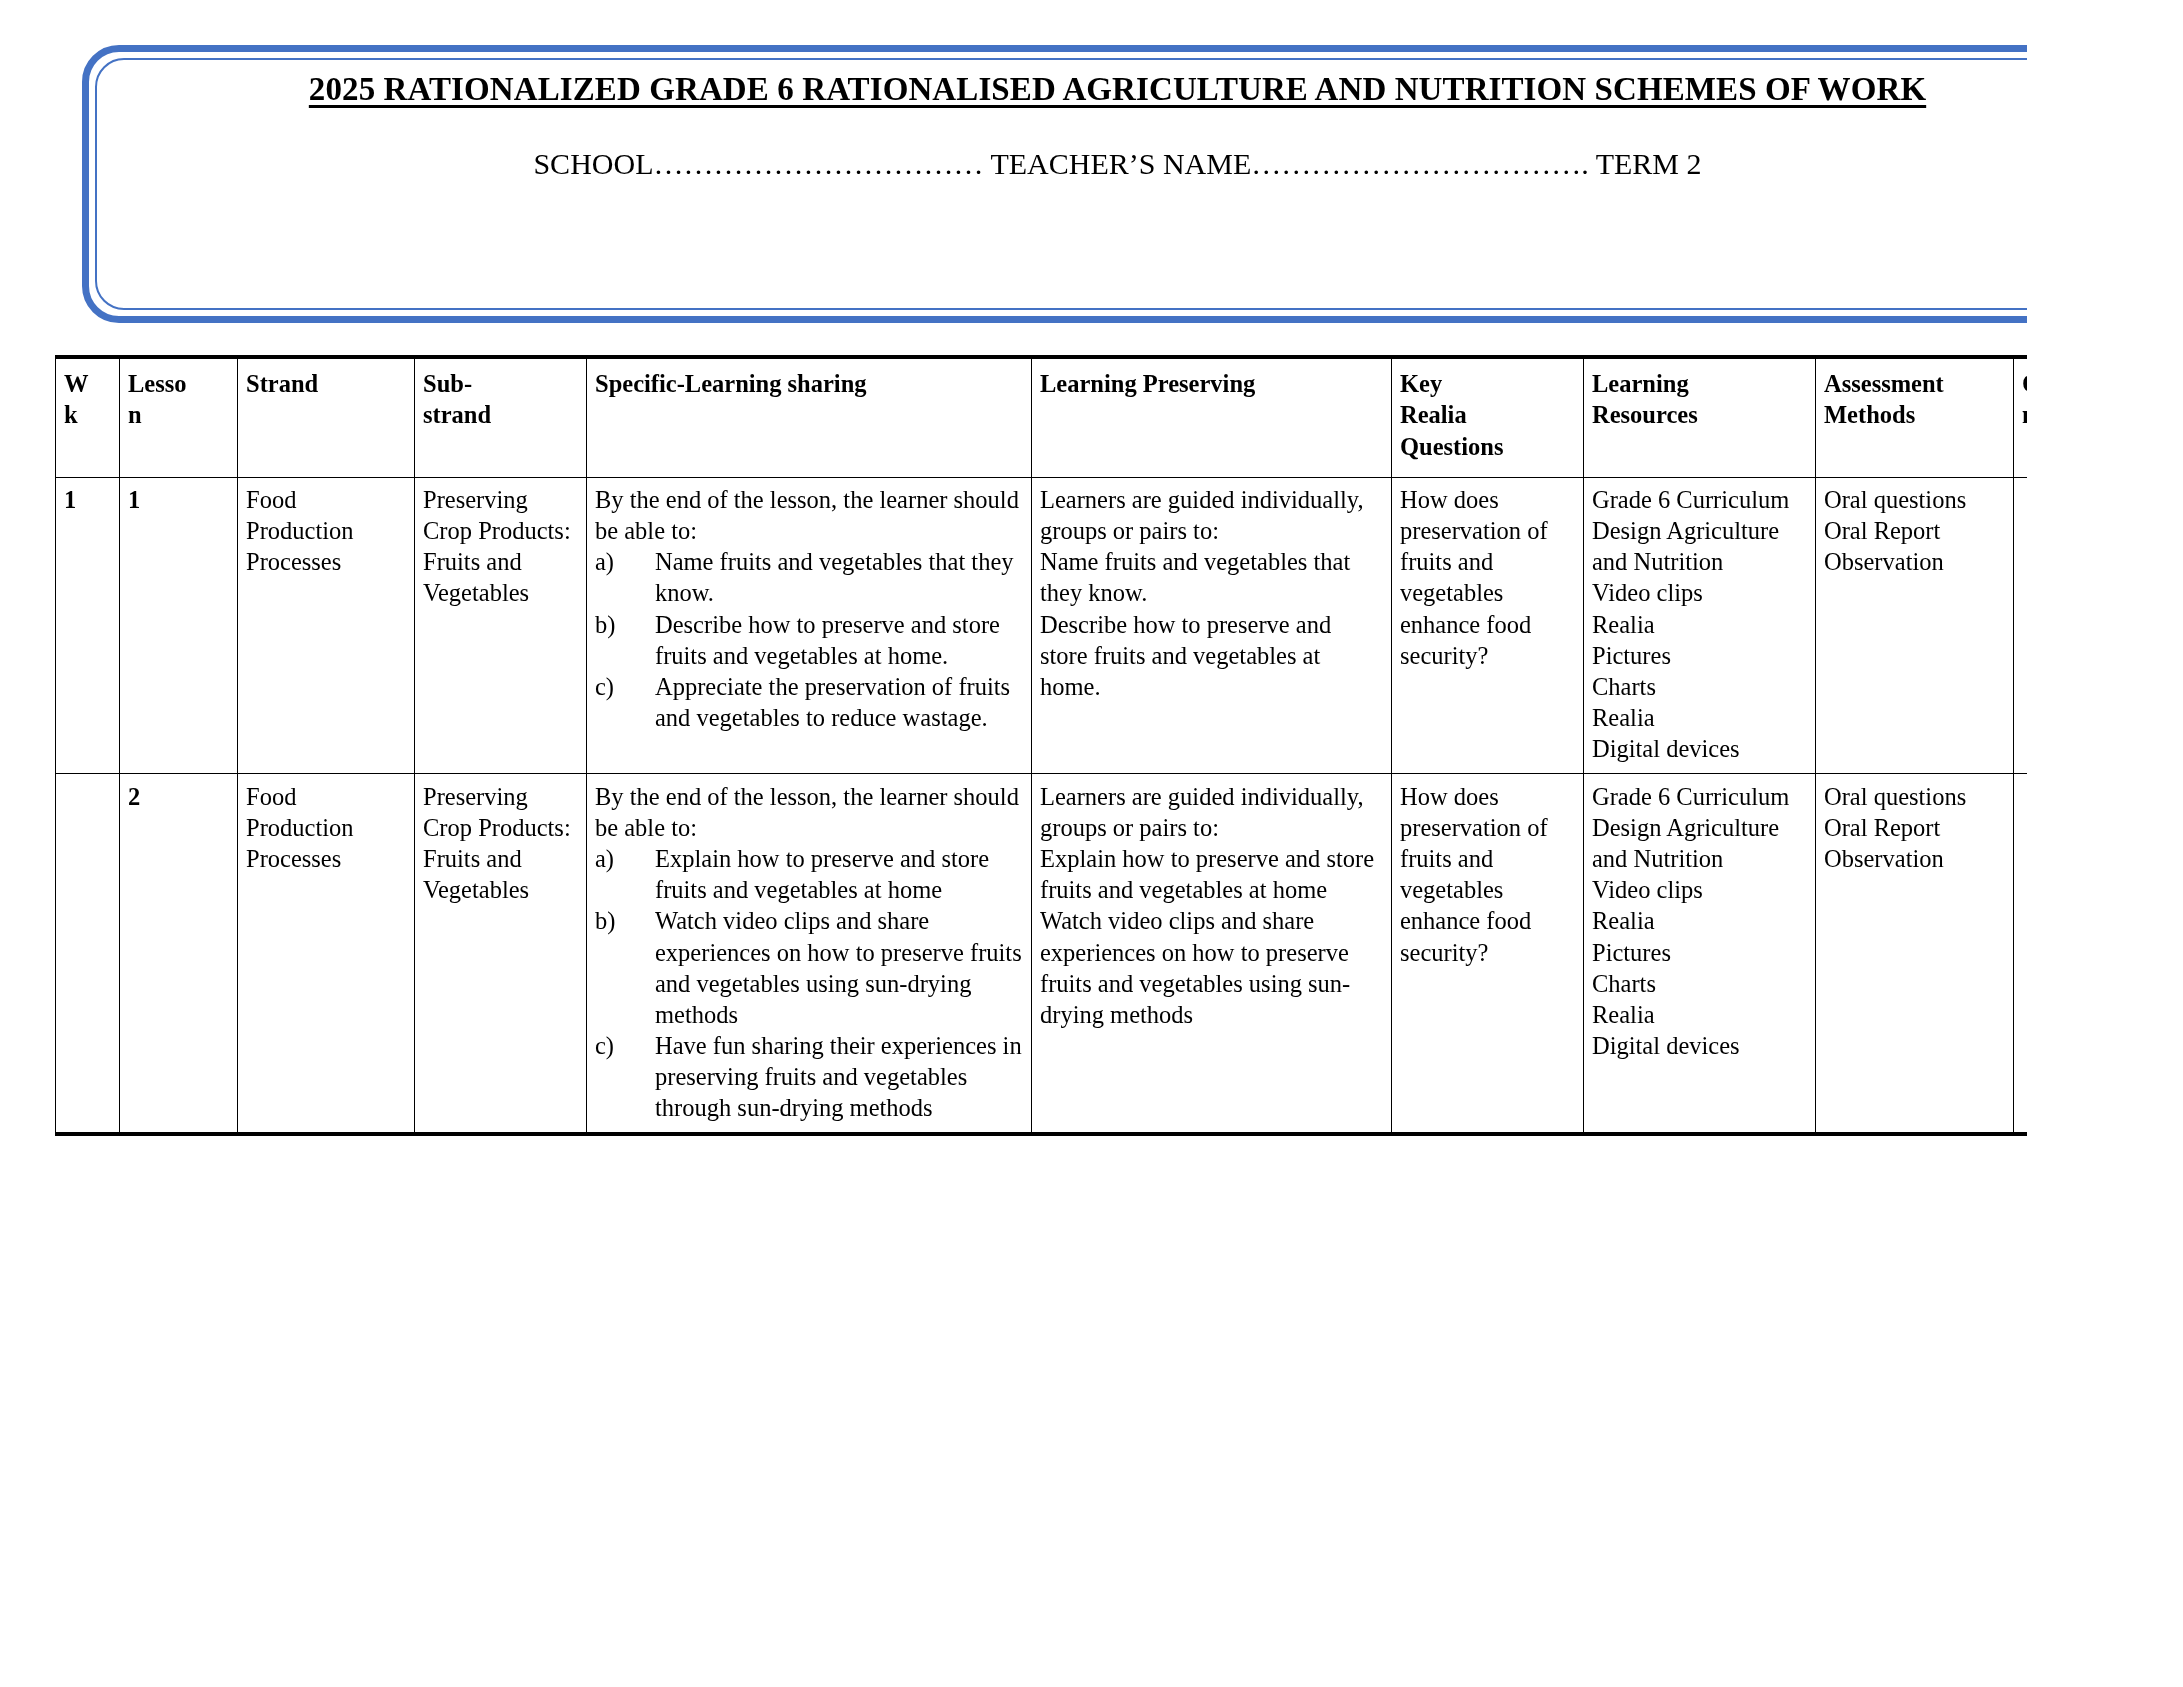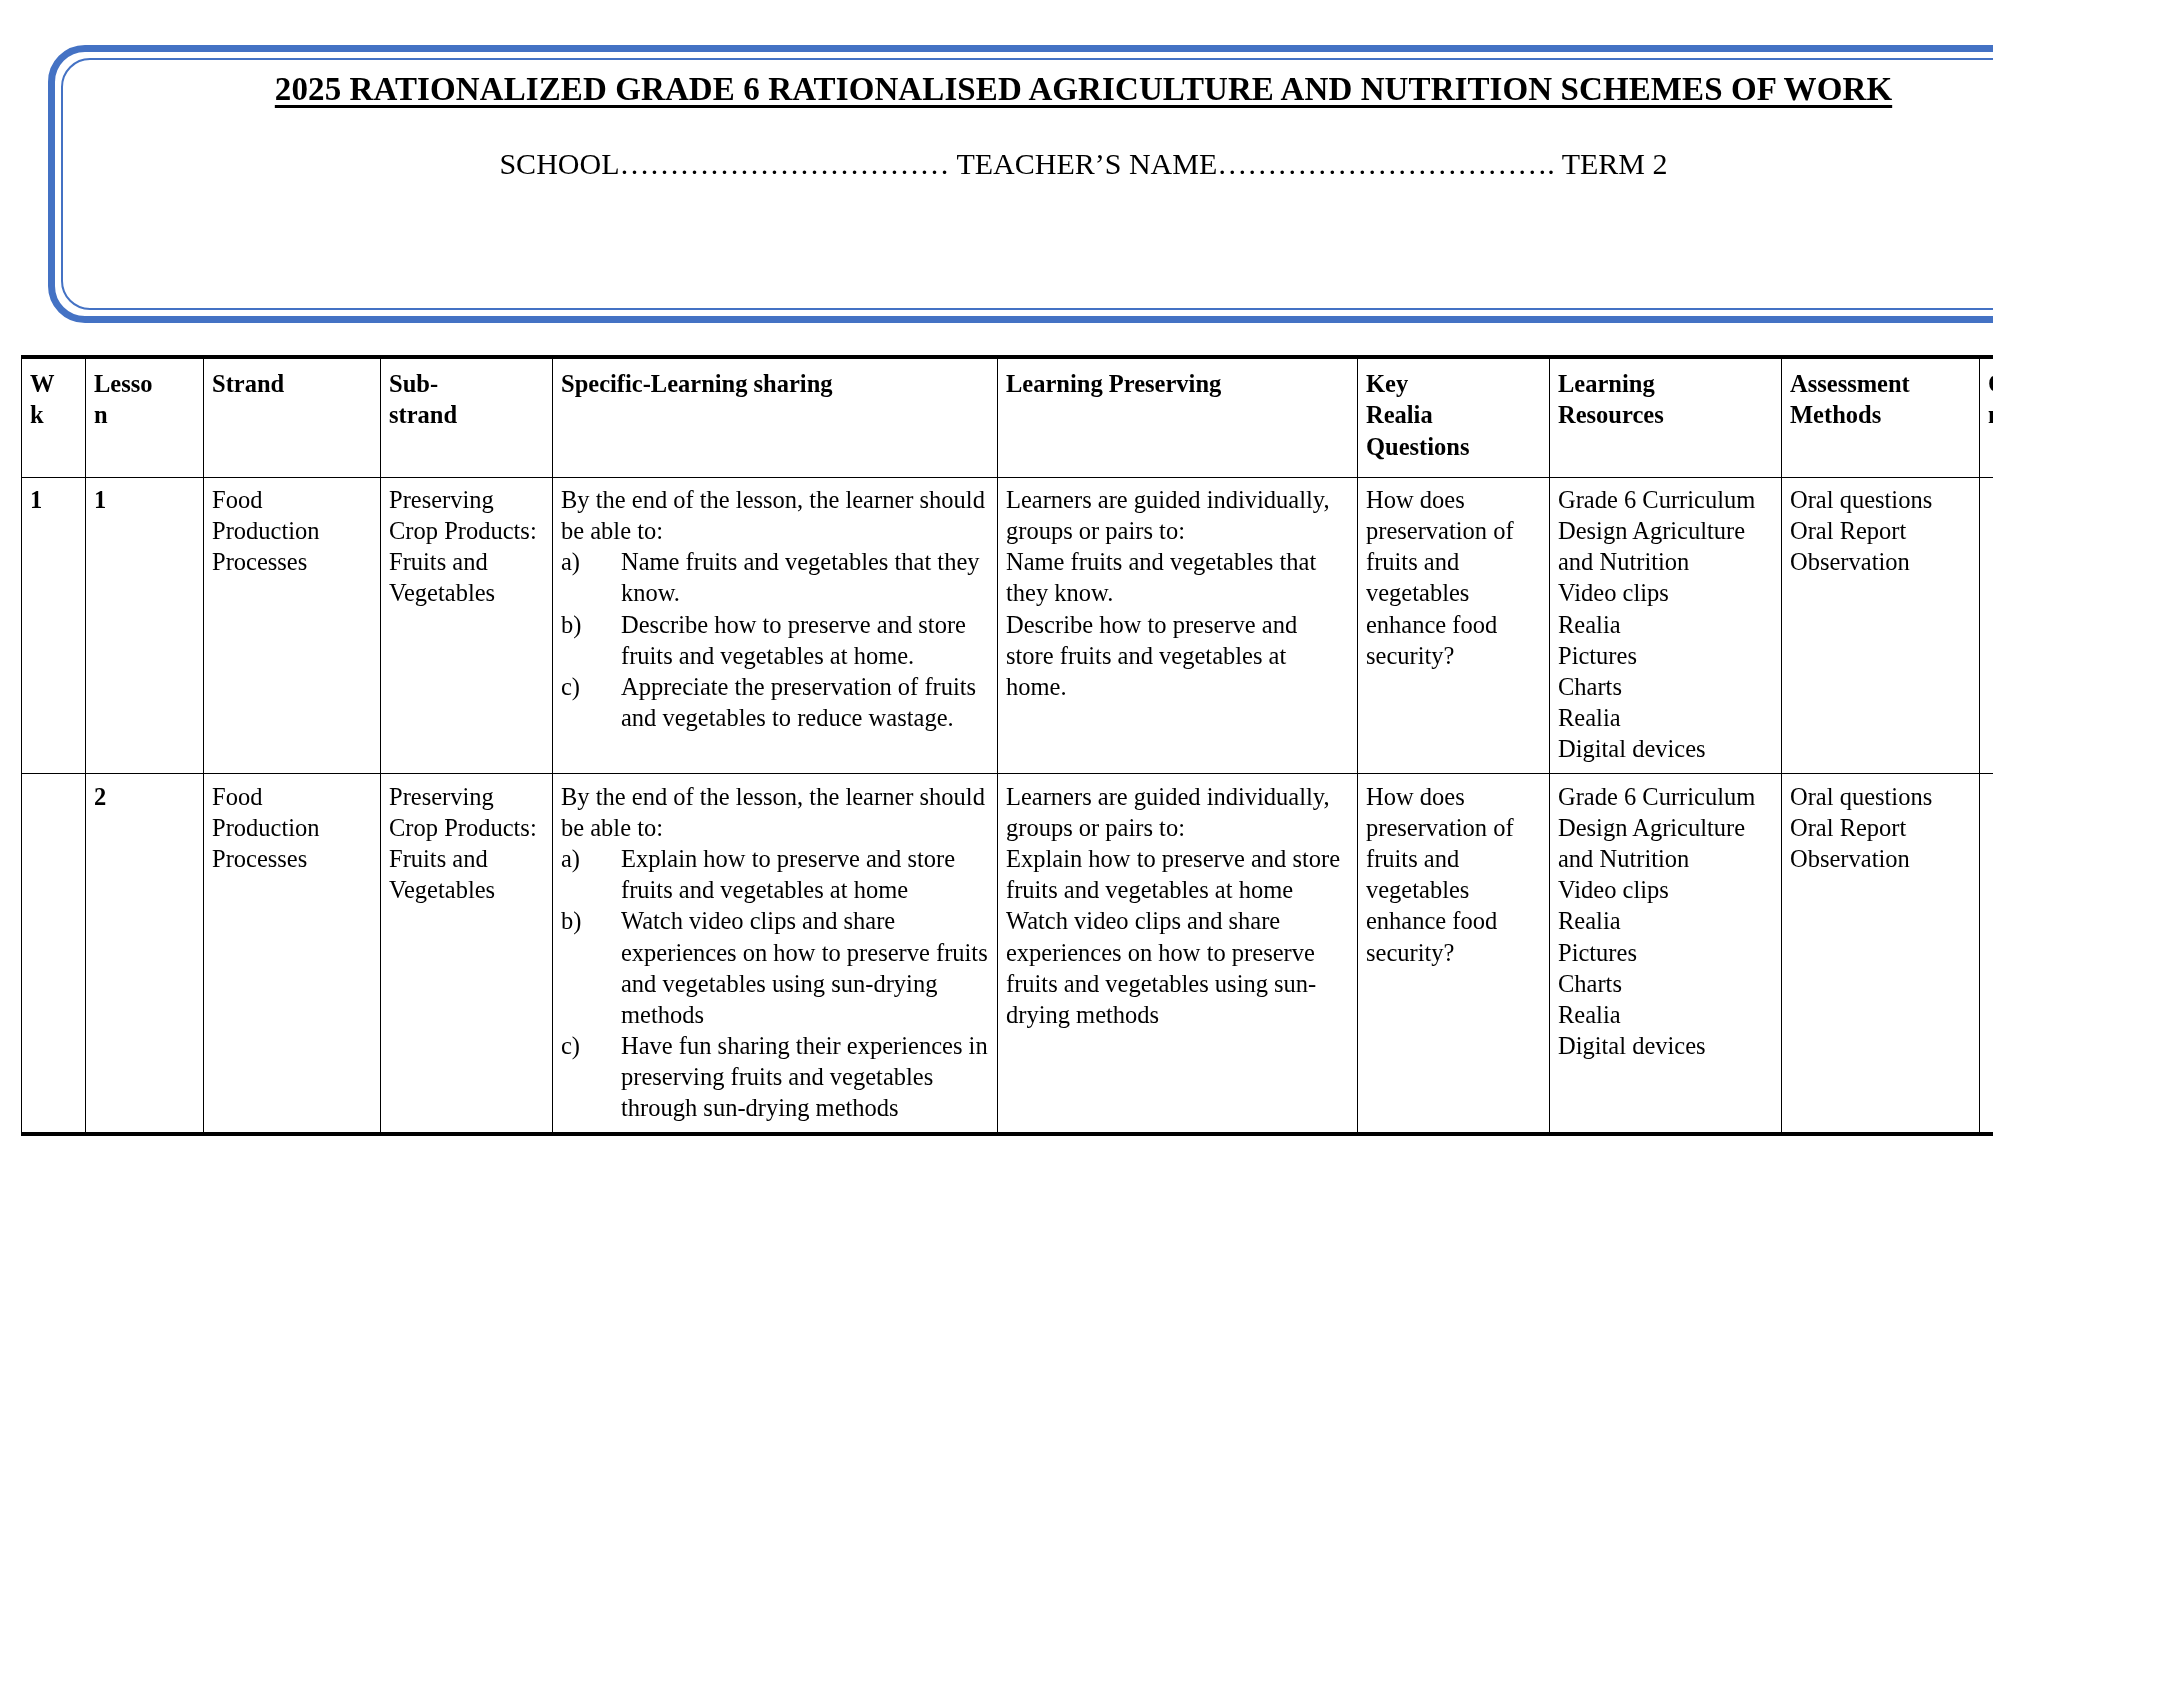--- a/index.html
+++ b/index.html
@@ -7,20 +7,21 @@
     margin: 0; padding: 0;
     width: 2183px; height: 1687px;
     background: #ffffff;
     font-family: "Liberation Serif", "DejaVu Serif", serif;
   }
   .page {
     position: relative;
     width: 1993px; height: 1687px;
     background: #ffffff;
     overflow: hidden;
+    margin-left: 34px;
   }
 
   
   .header-box {
     position: absolute;
     left: 48px; top: 45px;
     width: 2071px; height: 278px;
     border: 7.3px solid #4472C4;
     border-radius: 37px;
     background: #ffffff;

